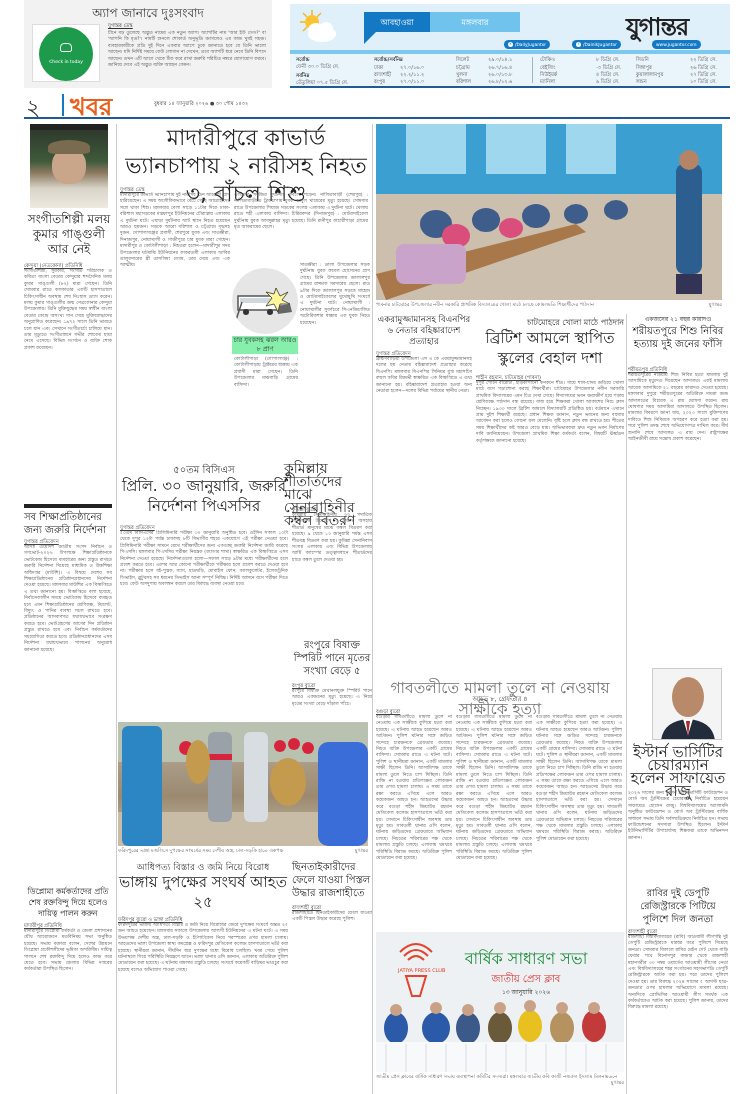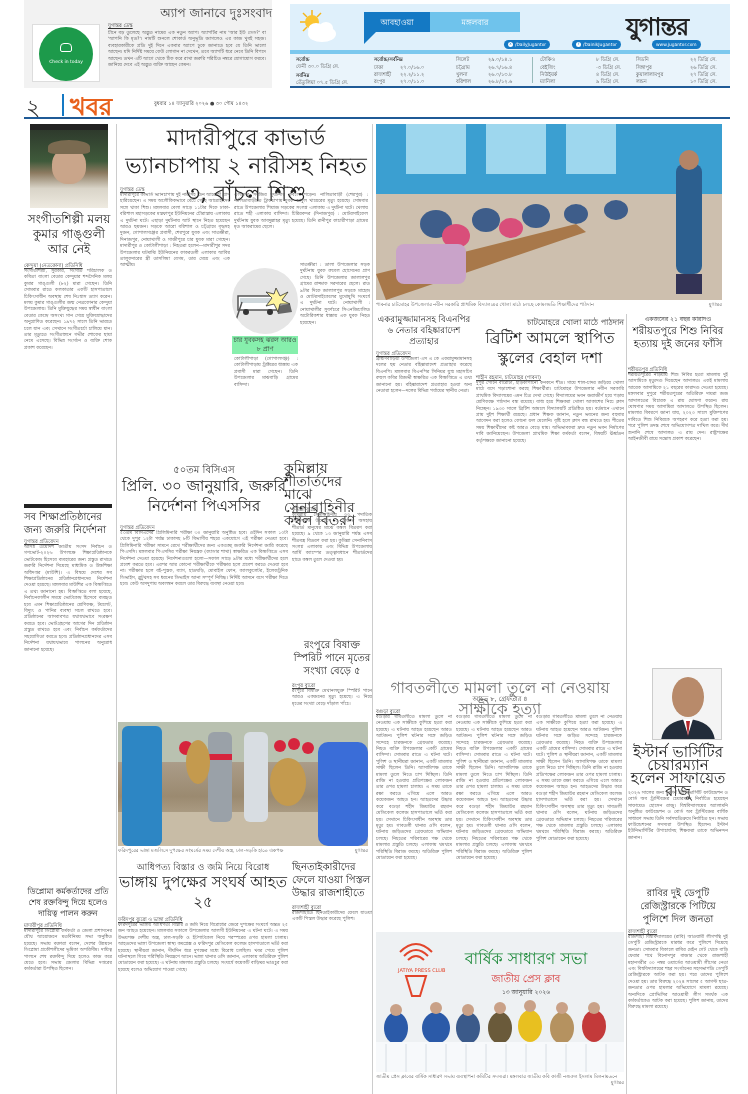--- a/index.html
+++ b/index.html
@@ -5,21 +5,21 @@
   *{box-sizing:border-box;margin:0;padding:0}
   html,body{width:748px;height:1094px;background:#fff;overflow:hidden}
   body{font-family:"DejaVu Sans",sans-serif;color:#333;position:relative}
   .abs{position:absolute}
   .body-text{font-size:4.6px;line-height:6.4px;color:#555;text-align:justify;overflow:hidden}
   .byline{font-size:5px;color:#444;text-decoration:underline;margin:2px 0 1px}
   .caption{font-size:4.8px;color:#555;line-height:6px}
 
   
   #promo{left:24px;top:0;width:248px;height:88px;background:#f2f2f2}
-  #promo .ptitle{position:absolute;left:0;right:0;top:4px;text-align:right;font-size:12px;color:#333}
+  #promo .ptitle{position:absolute;left:0;right:0;top:4px;text-align:center;font-size:12px;color:#333}
   #promo .badge-box{position:absolute;left:8px;top:24px;width:68px;height:58px;background:#fff;border:1px solid #ddd}
   #promo .badge{position:absolute;left:6px;top:2px;width:54px;height:54px;border-radius:50%;background:#1d9a4b;color:#fff;font-size:4.5px;text-align:center}
   #promo .badge .lock{position:absolute;left:21px;top:16px;width:12px;height:9px;border:1.5px solid #fff;border-radius:4px 4px 2px 2px}
   #promo .badge span{position:absolute;left:0;right:0;top:32px}
   #promo .pby{position:absolute;left:84px;top:22px;font-size:5px;text-decoration:underline;color:#333}
   #promo .ptext{position:absolute;left:84px;top:30px;width:158px;height:56px}
 
   
   #weather{left:290px;top:4px;width:440px;height:46px;background:#dff0fb}
   #sun{position:absolute;left:8px;top:4px;width:40px;height:38px}

